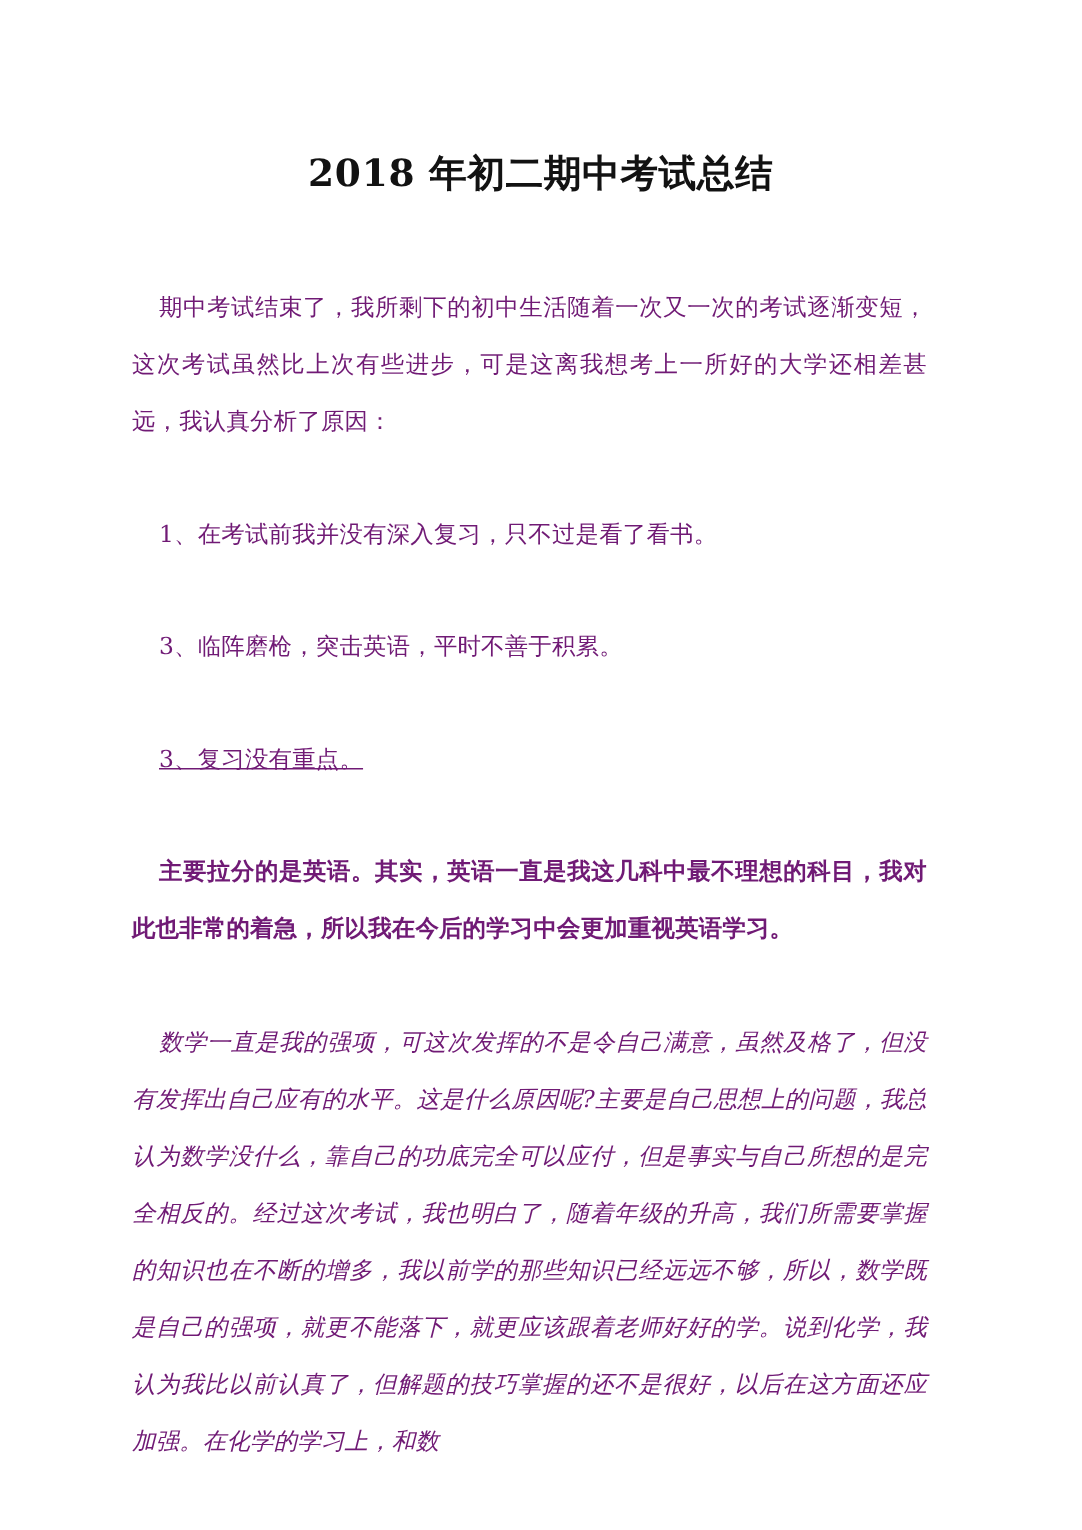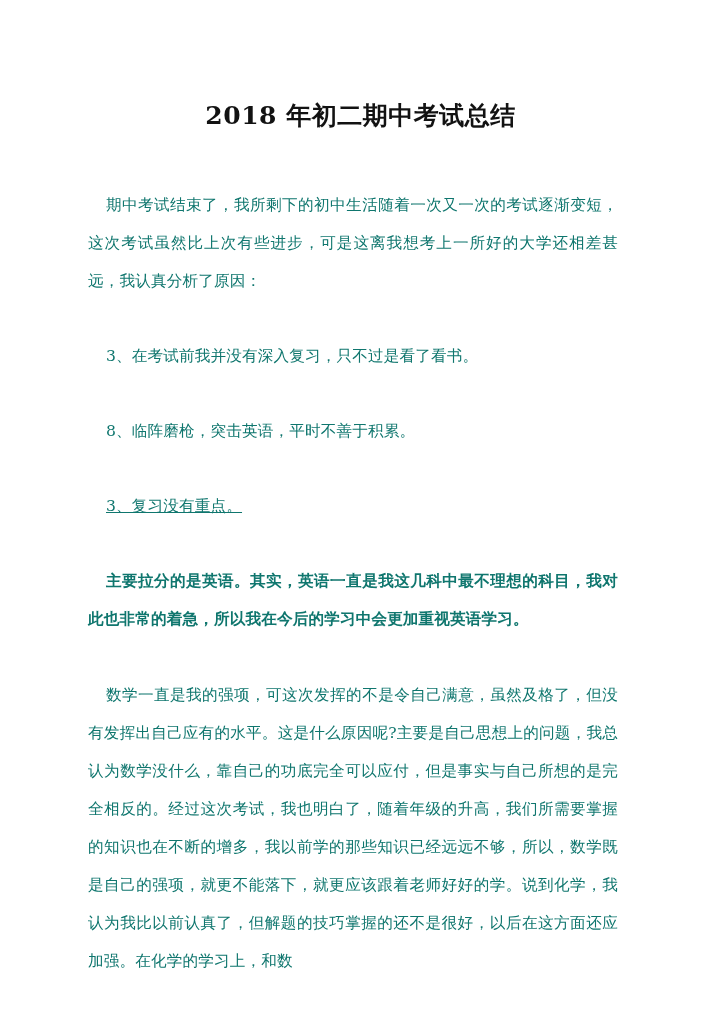--- a/index.html
+++ b/index.html
@@ -40,51 +40,51 @@
     white-space: nowrap;
   }
 
   .body-block {
     position: absolute;
     left: 88px;
     width: 530px;
     font-family: "DejaVu Serif", "Liberation Serif", serif;
     font-size: 15.6px;
     line-height: 38px;
-    color: #0f766e;
+    color: #701a75;
     text-align: justify;
     text-justify: inter-ideograph;
     letter-spacing: 0.15px;
     word-break: break-all;
   }
 
   .indent {
     text-indent: 18px;
   }
 
   
   .p-intro      { top: 170px; }
   .p-item-1     { top: 321px; }
   .p-item-2     { top: 396px; }
   .p-item-3     { top: 471px; text-decoration: underline; }
   .p-english    { top: 546px; font-weight: bold; }
-  .p-math       { top: 660px; }
+  .p-math       { top: 660px; font-style: italic; }
 </style>
 </head>
 <body>
 
 <div class="page">
 
   <h1 class="doc-title">2018 年初二期中考试总结</h1>
 
   <p class="body-block indent p-intro">期中考试结束了，我所剩下的初中生活随着一次又一次的考试逐渐变短，这次考试虽然比上次有些进步，可是这离我想考上一所好的大学还相差甚远，我认真分析了原因：</p>
 
-  <p class="body-block indent p-item-1">3、在考试前我并没有深入复习，只不过是看了看书。</p>
+  <p class="body-block indent p-item-1">1、在考试前我并没有深入复习，只不过是看了看书。</p>
 
-  <p class="body-block indent p-item-2">8、临阵磨枪，突击英语，平时不善于积累。</p>
+  <p class="body-block indent p-item-2">3、临阵磨枪，突击英语，平时不善于积累。</p>
 
   <p class="body-block indent p-item-3">3、复习没有重点。</p>
 
   <p class="body-block indent p-english">主要拉分的是英语。其实，英语一直是我这几科中最不理想的科目，我对此也非常的着急，所以我在今后的学习中会更加重视英语学习。</p>
 
   <p class="body-block indent p-math">数学一直是我的强项，可这次发挥的不是令自己满意，虽然及格了，但没有发挥出自己应有的水平。这是什么原因呢?主要是自己思想上的问题，我总认为数学没什么，靠自己的功底完全可以应付，但是事实与自己所想的是完全相反的。经过这次考试，我也明白了，随着年级的升高，我们所需要掌握的知识也在不断的增多，我以前学的那些知识已经远远不够，所以，数学既是自己的强项，就更不能落下，就更应该跟着老师好好的学。说到化学，我认为我比以前认真了，但解题的技巧掌握的还不是很好，以后在这方面还应加强。在化学的学习上，和数</p>
 
 </div>
 
 </body></html>

